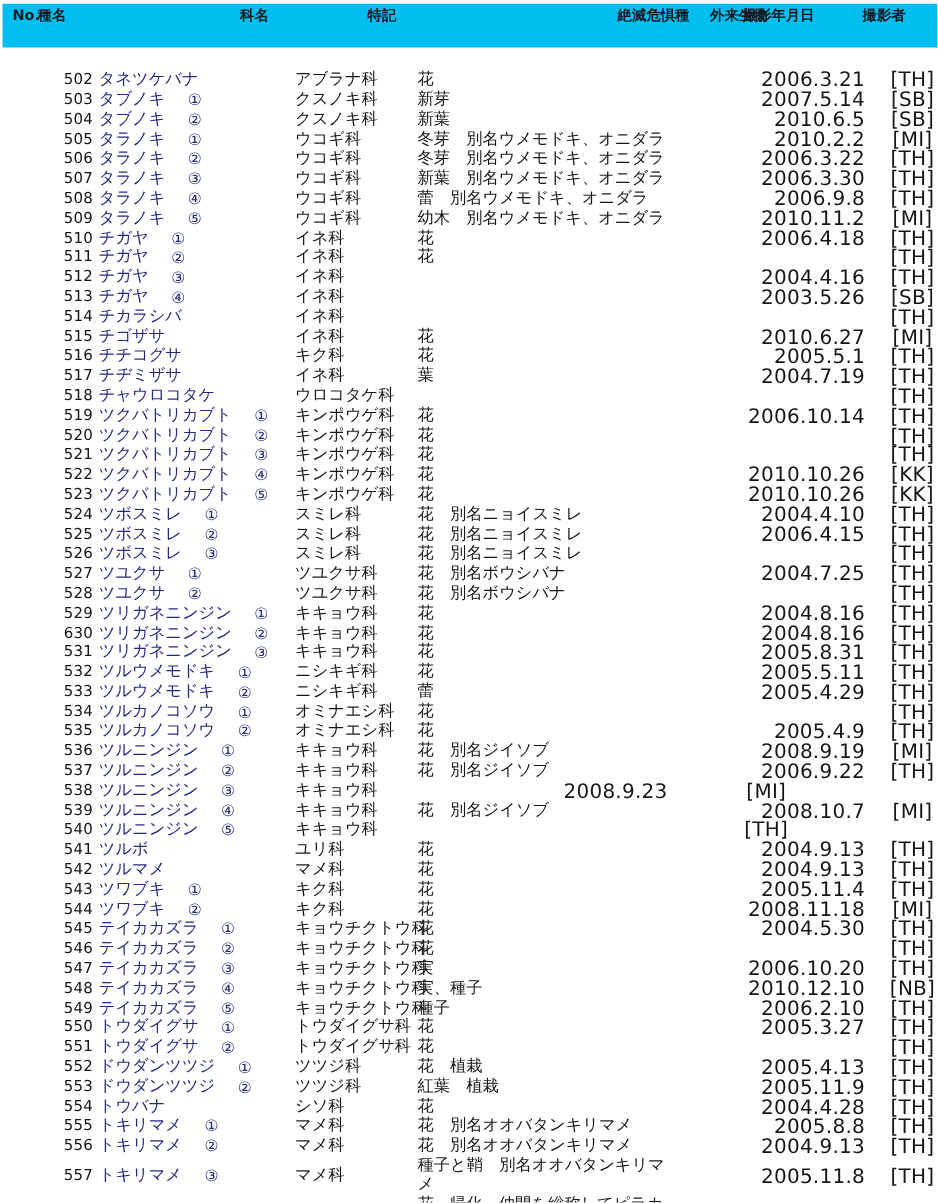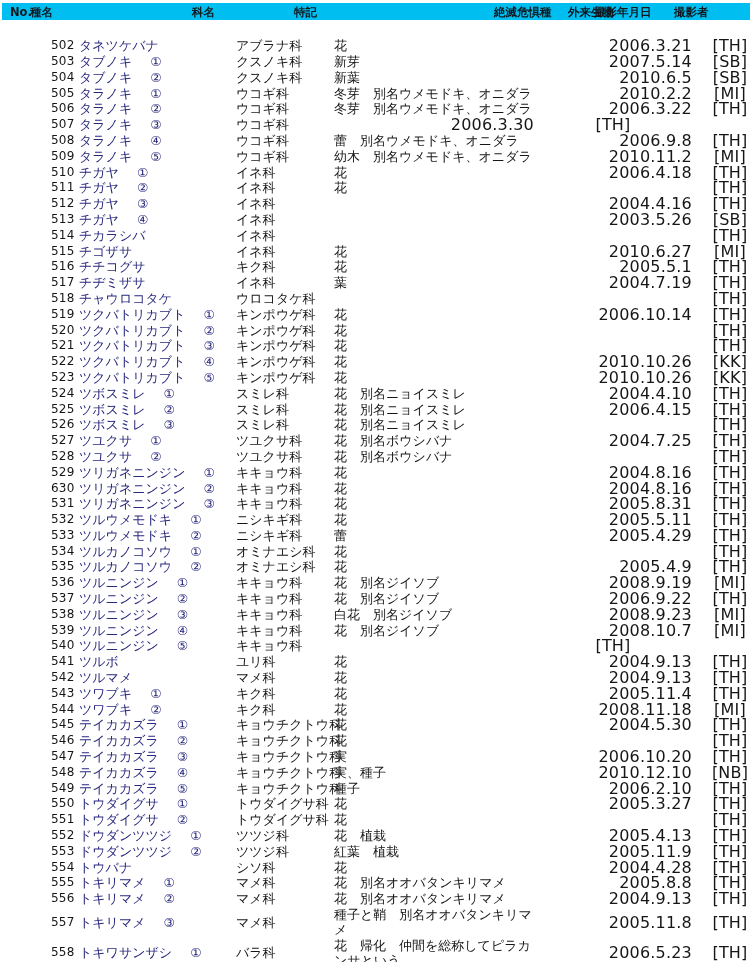--- a/index.html
+++ b/index.html
@@ -10,35 +10,35 @@
   }
   html,body{margin:0;padding:0;}
   body{
     width:750px;height:962px;background:#ffffff;overflow:hidden;
     font-family:"DejaVu Sans",sans-serif;
     -webkit-font-smoothing:antialiased;
   }
   .sheet{padding-top:3px;}
   
   .thead{
-    position:relative;height:17px;margin-left:2px;
+    position:relative;height:35px;margin-left:2px;
     background:var(--header-bg);
   }
   .thead span{
     position:absolute;top:2px;font-size:11.5px;font-weight:bold;
     color:#10181f;line-height:14px;white-space:nowrap;
   }
   .h-no{left:8px;}
   .h-name{left:28px;}
   .h-fam{left:190px;}
   .h-note{left:292px;}
   .h-end{left:492px;color:var(--endangered-header);}
   .h-inv{left:566px;color:var(--invasive-header);}
   .h-date{left:592px;}
-  .h-ph{left:672px;}
+  .h-ph{left:688px;}
   
   .tbody{margin-top:18px;padding-left:44px;}
   .row{
     display:grid;
     grid-template-columns:30px 162px 98px 200px 158px 76px;
     min-height:15.8px;
     align-items:center;
   }
   .c{font-size:13px;color:#161616;line-height:15.4px;white-space:nowrap;}
   .no{padding-left:7px;font-size:12px;letter-spacing:0.2px;}
@@ -126,20 +126,21 @@
     <div class="c ph">[TH]</div>
   </div>
 
   <div class="row">
     <div class="c no">507</div>
     <div class="c namecell">
       <span class="sp">タラノキ</span>
       <span class="num">③</span>
     </div>
     <div class="c fam">ウコギ科</div>
+    <div class="c note">新葉　別名ウメモドキ、オニダラ</div>
     <div class="c date">2006.3.30</div>
     <div class="c ph">[TH]</div>
   </div>
 
   <div class="row">
     <div class="c no">508</div>
     <div class="c namecell">
       <span class="sp">タラノキ</span>
       <span class="num">④</span>
     </div>
@@ -497,21 +498,20 @@
     <div class="c ph">[TH]</div>
   </div>
 
   <div class="row">
     <div class="c no">538</div>
     <div class="c namecell">
       <span class="sp">ツルニンジン</span>
       <span class="num">③</span>
     </div>
     <div class="c fam">キキョウ科</div>
-    <div class="c note">白花　別名ジイソブ</div>
     <div class="c date">2008.9.23</div>
     <div class="c ph">[MI]</div>
   </div>
 
   <div class="row">
     <div class="c no">539</div>
     <div class="c namecell">
       <span class="sp">ツルニンジン</span>
       <span class="num">④</span>
     </div>

